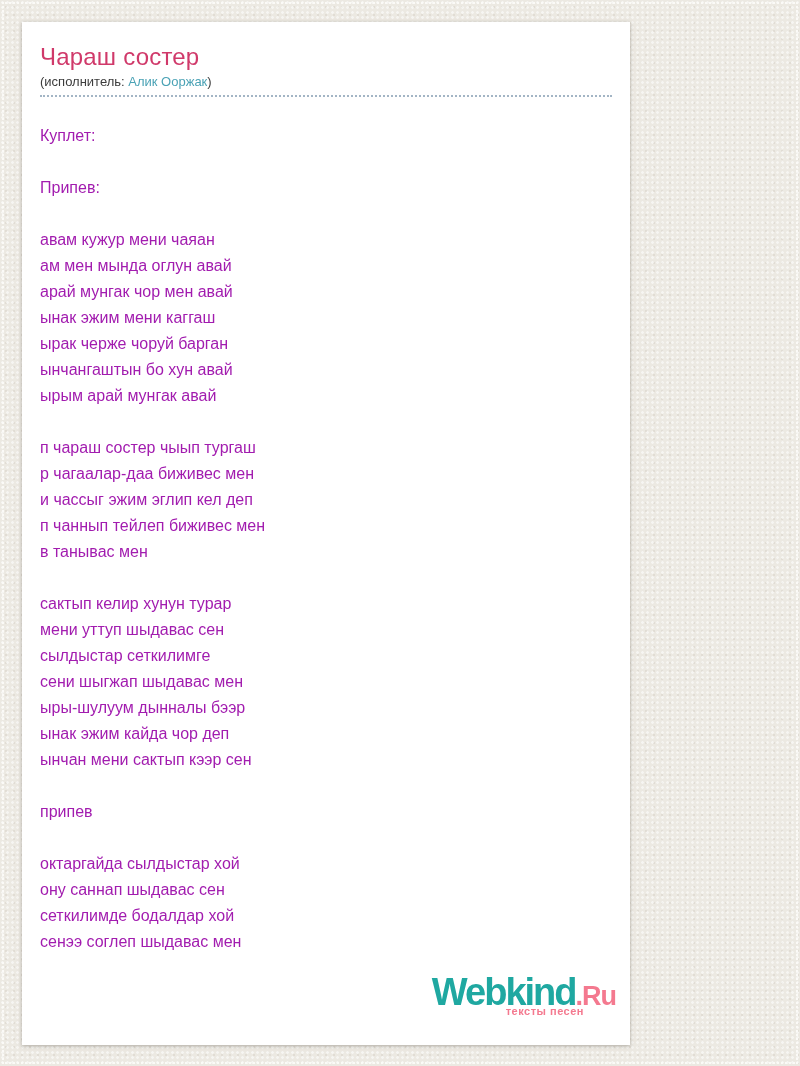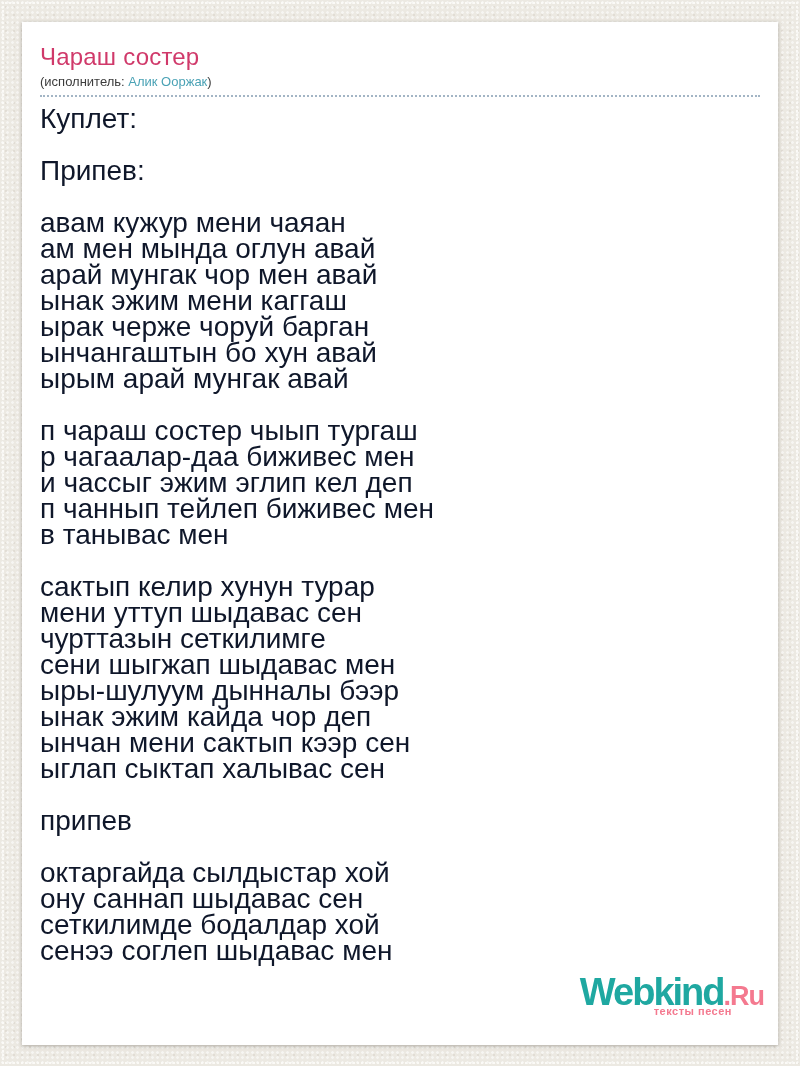--- a/index.html
+++ b/index.html
@@ -14,21 +14,21 @@
     background-position: 0 0, 2px 3px;
     font-family: "Liberation Sans", "DejaVu Sans", sans-serif;
   }
   .perforation {
     position: absolute; inset: 2px;
     border: 2px dotted #fbfaf7;
     pointer-events: none;
   }
   .card {
     position: absolute; left: 22px; top: 22px;
-    width: 756px; height: 1023px;
+    width: 608px; height: 1023px;
     box-sizing: border-box;
     background: #ffffff;
     box-shadow: 0 1px 4px rgba(120,115,105,0.55);
     padding: 21px 18px 0 18px;
   }
   .title {
     margin: 0;
     font-size: 24px; font-weight: normal;
     line-height: 27px;
     color: #d0396a;
@@ -39,23 +39,23 @@
     font-size: 13px; line-height: 21px;
     color: #3c3c3c;
   }
   .artist-link { color: #4aa2b5; text-decoration: none; cursor: pointer; }
   .separator {
     margin-top: 3px;
     border-bottom: 2px dotted #a3b5c5;
     height: 0;
   }
   .lyrics {
-    margin-top: 9px;
-    font-size: 28px; line-height: 26px;
-    color: #0f172a;
+    margin-top: 26px;
+    font-size: 16px; line-height: 26px;
+    color: #a21caf;
   }
   .lyrics-line { height: 26px; white-space: pre; }
   .logo {
     position: absolute; right: 14px; bottom: 20px;
     text-align: right; line-height: 1;
     cursor: pointer;
   }
   .logo-main {
     font-size: 38px; font-weight: bold;
     color: #1fa8a1; letter-spacing: -2px;
@@ -98,26 +98,25 @@
       <div class="lyrics-line">ырым арай мунгак авай</div>
       <div class="lyrics-line">&nbsp;</div>
       <div class="lyrics-line">п чараш состер чыып тургаш</div>
       <div class="lyrics-line">р чагаалар-даа биживес мен</div>
       <div class="lyrics-line">и чассыг эжим эглип кел деп</div>
       <div class="lyrics-line">п чаннып тейлеп биживес мен</div>
       <div class="lyrics-line">в танывас мен</div>
       <div class="lyrics-line">&nbsp;</div>
       <div class="lyrics-line">сактып келир хунун турар</div>
       <div class="lyrics-line">мени уттуп шыдавас сен</div>
-      <div class="lyrics-line">чурттазын сеткилимге</div>
+      <div class="lyrics-line">сылдыстар сеткилимге</div>
       <div class="lyrics-line">сени шыгжап шыдавас мен</div>
       <div class="lyrics-line">ыры-шулуум дынналы бээр</div>
       <div class="lyrics-line">ынак эжим кайда чор деп</div>
       <div class="lyrics-line">ынчан мени сактып кээр сен</div>
-      <div class="lyrics-line">ыглап сыктап халывас сен</div>
       <div class="lyrics-line">&nbsp;</div>
       <div class="lyrics-line">припев</div>
       <div class="lyrics-line">&nbsp;</div>
       <div class="lyrics-line">октаргайда сылдыстар хой</div>
       <div class="lyrics-line">ону саннап шыдавас сен</div>
       <div class="lyrics-line">сеткилимде бодалдар хой</div>
       <div class="lyrics-line">сенээ соглеп шыдавас мен</div>
     </div>
 
   <div class="logo">

